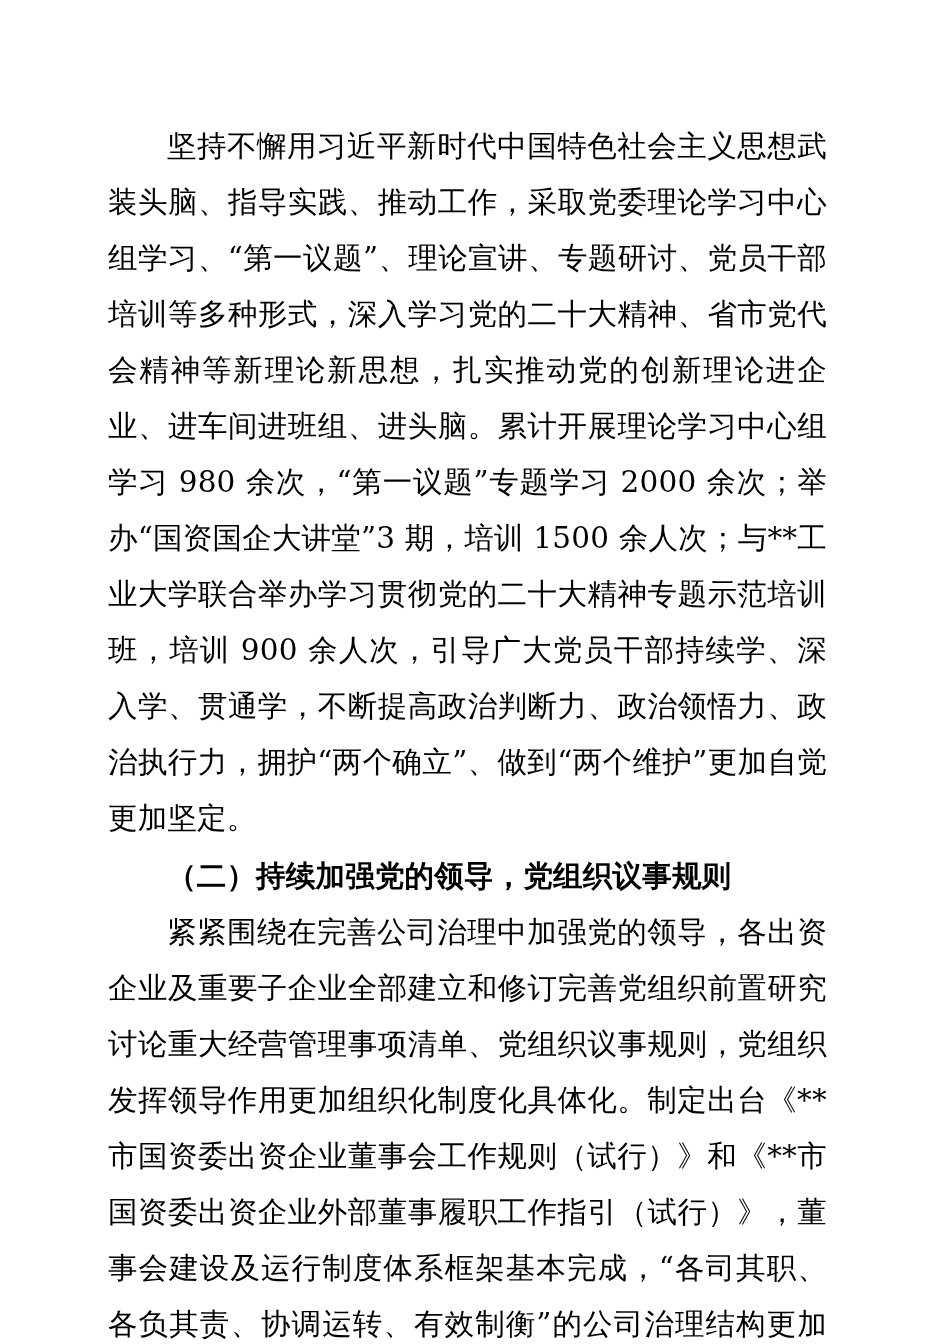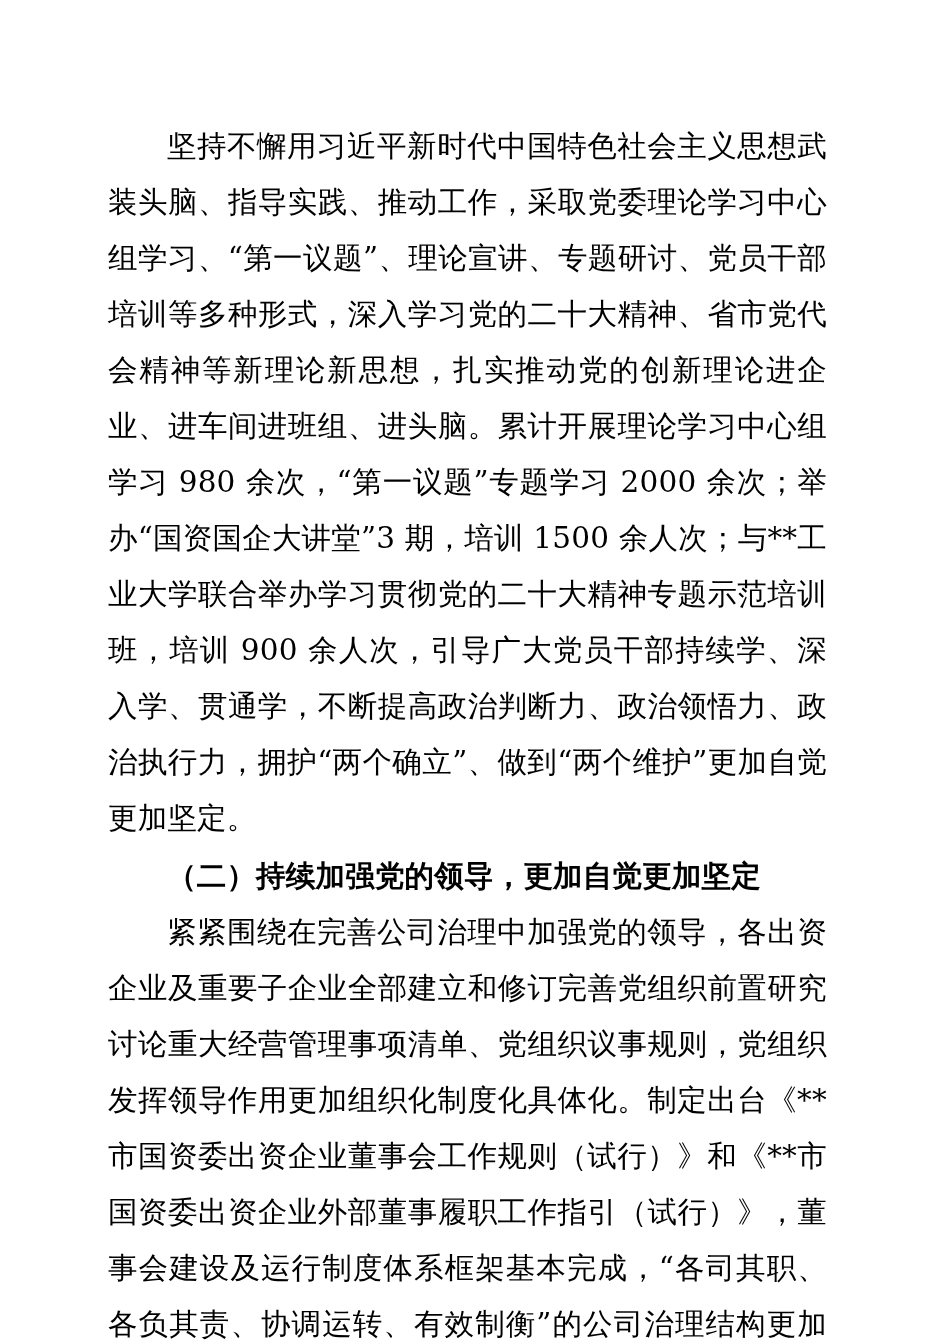--- a/index.html
+++ b/index.html
@@ -47,18 +47,18 @@
 </head>
 <body>
 
 <div class="page">
   <div class="doc-body">
 
     <p class="para">坚持不懈用习近平新时代中国特色社会主义思想武装头脑、指导实践、推动工作，采取党委理论学习中心组学习、“第一议题”、理论宣讲、专题研讨、党员干部培训等多种形式，深入学习党的二十大精神、省市党代会精神等新理论新思想，扎实推动党的创新理论进企业、进车间进班组、进头脑。累计开展理论学习中心组学习 980 余次，“第一议题”专题学习 2000 余次；举办“国资国企大讲堂”3 期，培训 1500 余人次；与**工业大学联合举办学习贯彻党的二十大精神专题示范培训班，培训 900 余人次，引导广大党员干部持续学、深入学、贯通学，不断提高政治判断力、政治领悟力、政治执行力，拥护“两个确立”、做到“两个维护”更加自觉更加坚定。</p>
 
     <div class="spacer-small"></div>
 
-    <p class="heading">（二）持续加强党的领导，更加自觉更加坚定</p>
+    <p class="heading">（二）持续加强党的领导，党组织议事规则</p>
 
     <p class="para">紧紧围绕在完善公司治理中加强党的领导，各出资企业及重要子企业全部建立和修订完善党组织前置研究讨论重大经营管理事项清单、党组织议事规则，党组织发挥领导作用更加组织化制度化具体化。制定出台《**市国资委出资企业董事会工作规则（试行）》和《**市国资委出资企业外部董事履职工作指引（试行）》，董事会建设及运行制度体系框架基本完成，“各司其职、各负其责、协调运转、有效制衡”的公司治理结构更加成熟定型，党组织把关定向作用更加突出，各治理主体同心同向、同轨同轴</p>
 
   </div>
 </div>
 
 </body></html>

